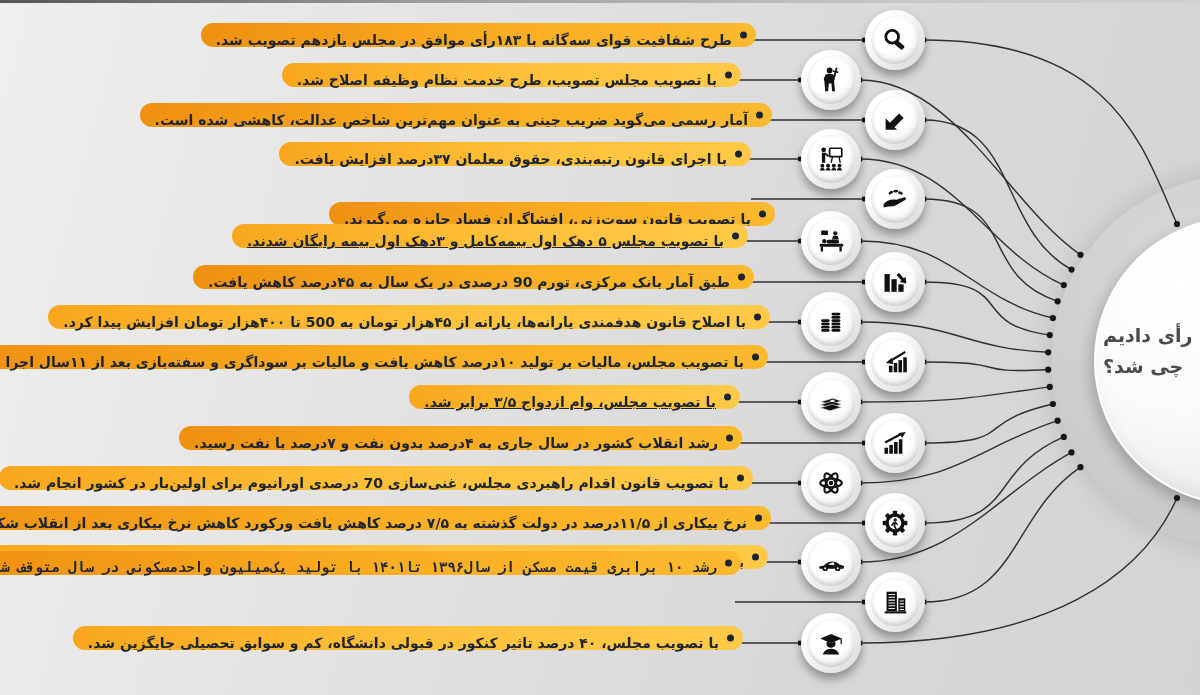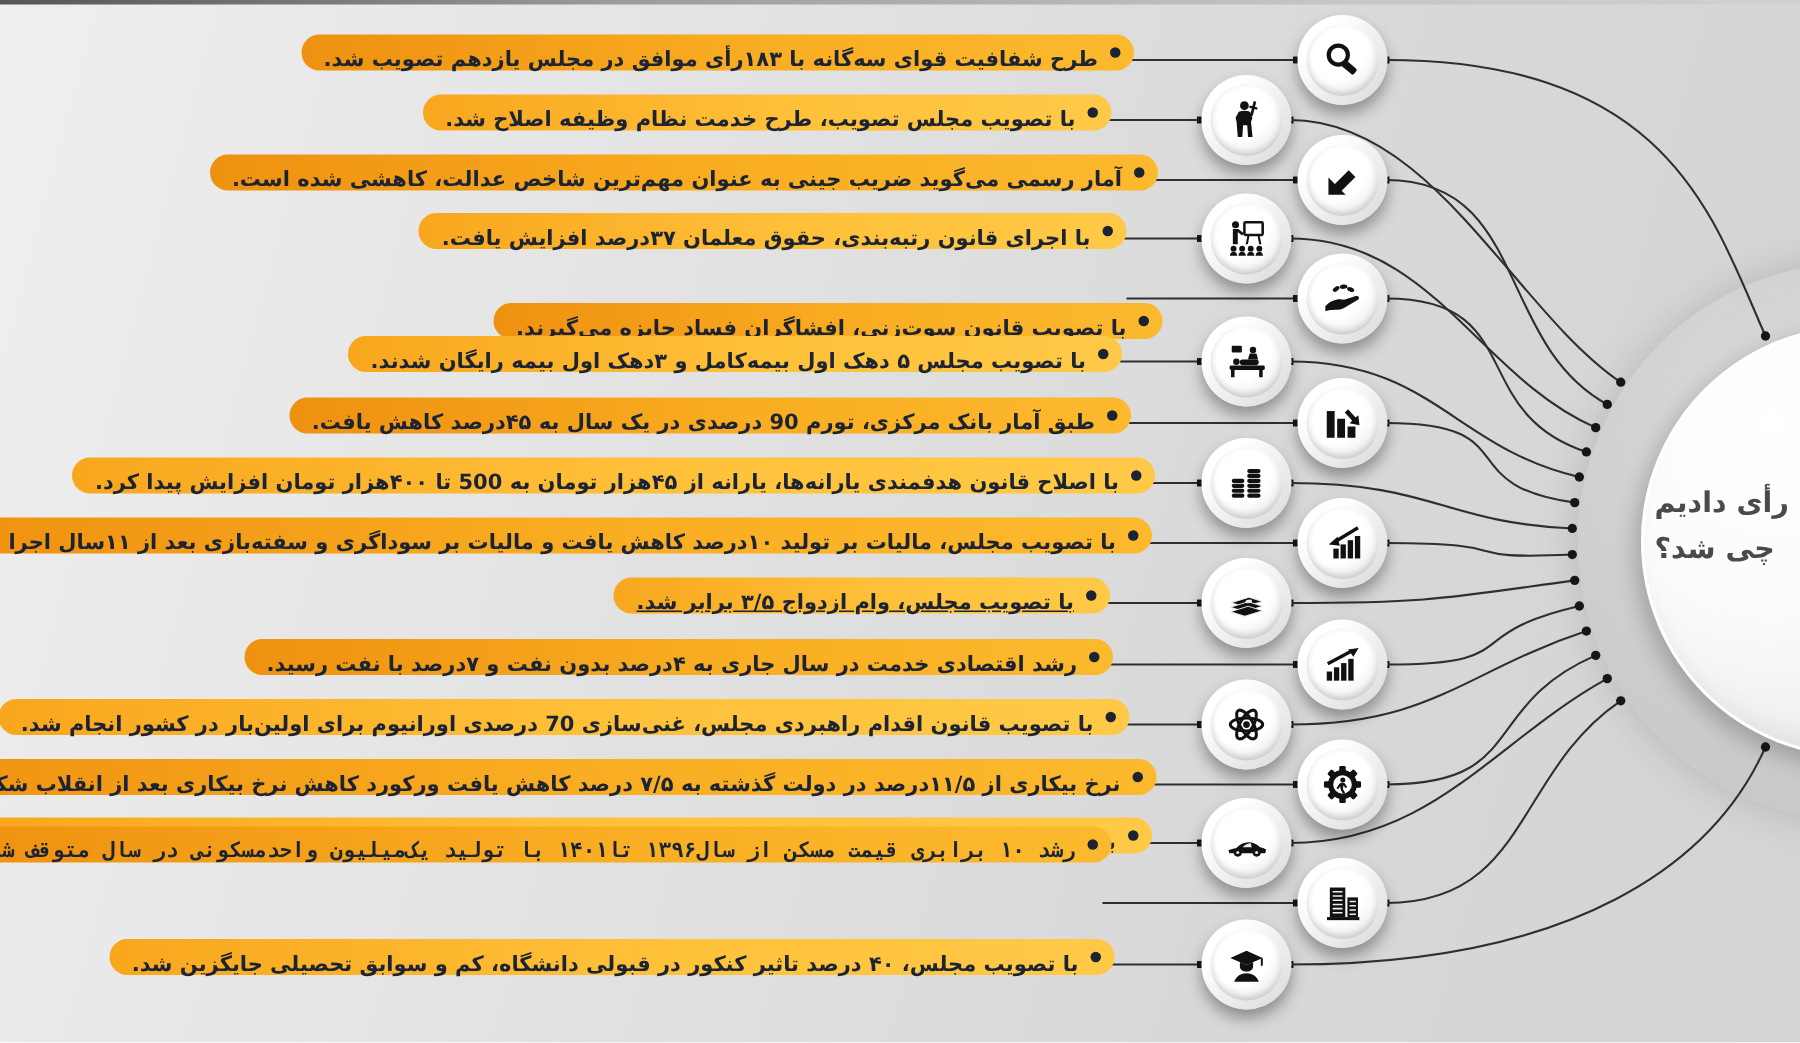--- a/index.html
+++ b/index.html
@@ -150,26 +150,26 @@
       <rect x="857.7" y="640.7" width="4.6" height="4.6" fill="#161616"></rect>
       <path d="M 860 643 C 1050 643, 1142.4 575.7, 1177.0 498.0" fill="none" stroke="#2f2f2f" stroke-width="1.4"></path>
       <circle cx="1177.0" cy="498.0" r="3.1" fill="#161616"></circle>
     </svg>
   <div id="rows">
       <div class="pill a" style="top: 23px; right: 444px;">طرح شفافیت قوای سه‌گانه با ۱۸۳رأی موافق در مجلس یازدهم تصویب شد.</div>
       <div class="pill b" style="top: 63px; right: 459px;">با تصویب مجلس تصویب، طرح خدمت نظام وظیفه اصلاح شد.</div>
       <div class="pill a" style="top: 103px; right: 428px;">آمار رسمی می‌گوید ضریب جینی به عنوان مهم‌ترین شاخص عدالت، کاهشی شده است.</div>
       <div class="pill b" style="top: 142px; right: 449px;">با اجرای قانون رتبه‌بندی، حقوق معلمان ۳۷درصد افزایش یافت.</div>
       <div class="pill a" style="top: 182px; right: 425px; margin-top: 20px;">با تصویب قانون سوت‌زنی، افشاگران فساد جایزه می‌گیرند.</div>
-      <div class="pill b" style="top: 224px; right: 452px;">با تصویب مجلس ۵ دهک اول بیمه‌کامل و ۳دهک اول بیمه رایگان شدند.</div>
+      <div class="pill b" style="top: 224px; right: 452px; text-decoration: underline;">با تصویب مجلس ۵ دهک اول بیمه‌کامل و ۳دهک اول بیمه رایگان شدند.</div>
       <div class="pill a" style="top: 265px; right: 446px;">طبق آمار بانک مرکزی، تورم 90 درصدی در یک سال به ۴۵درصد کاهش یافت.</div>
       <div class="pill b" style="top: 305px; right: 430px;">با اصلاح قانون هدفمندی یارانه‌ها، یارانه از ۴۵هزار تومان به 500 تا ۴۰۰هزار تومان افزایش پیدا کرد.</div>
       <div class="pill a" style="top: 345px; right: 432px;">با تصویب مجلس، مالیات بر تولید ۱۰درصد کاهش یافت و مالیات بر سوداگری و سفته‌بازی بعد از ۱۱سال اجرا شد.</div>
       <div class="pill b" style="top: 385px; right: 460px; text-decoration: underline;">با تصویب مجلس، وام ازدواج ۳/۵ برابر شد.</div>
-      <div class="pill a" style="top: 426px; right: 458px;">رشد اقتصادی خدمت در سال جاری به ۴درصد بدون نفت و ۷درصد با نفت رسید.</div>
+      <div class="pill a" style="top: 426px; right: 458px;">رشد انقلاب کشور در سال جاری به ۴درصد بدون نفت و ۷درصد با نفت رسید.</div>
       <div class="pill b" style="top: 466px; right: 447px;">با تصویب قانون اقدام راهبردی مجلس، غنی‌سازی 70 درصدی اورانیوم برای اولین‌بار در کشور انجام شد.</div>
       <div class="pill a" style="top: 506px; right: 429px;">نرخ بیکاری از ۱۱/۵درصد در دولت گذشته به ۷/۵ درصد کاهش یافت ورکورد کاهش نرخ بیکاری بعد از انقلاب شکسته شد.</div>
       <div class="pill b" style="top: 545px; right: 432px;">با ابلاغ فرمان هشت ماده‌ای رئیسی به خودروسازان، تولید خودرو به ۱/۳میلیون دستگاه در سال افزایش یافت.</div>
       <div class="pill a" style="top: 551px; right: 459px; font-family: Liberation Mono, monospace;">رشد ۱۰ برابری قیمت مسکن از سال۱۳۹۶ تا۱۴۰۱ با تولید یک‌میلیون واحدمسکونی در سال متوقف شد.</div>
       <div class="pill b" style="top: 626px; right: 457px; text-align: center;">با تصویب مجلس، ۴۰ درصد تاثیر کنکور در قبولی دانشگاه، کم و سوابق تحصیلی جایگزین شد.</div>
     </div>
   <div id="icons">
       <div class="icon" style="left: 865px; top: 10px;">
         <div class="icon-inner">
           <svg width="30" height="30" viewBox="0 0 32 32">

